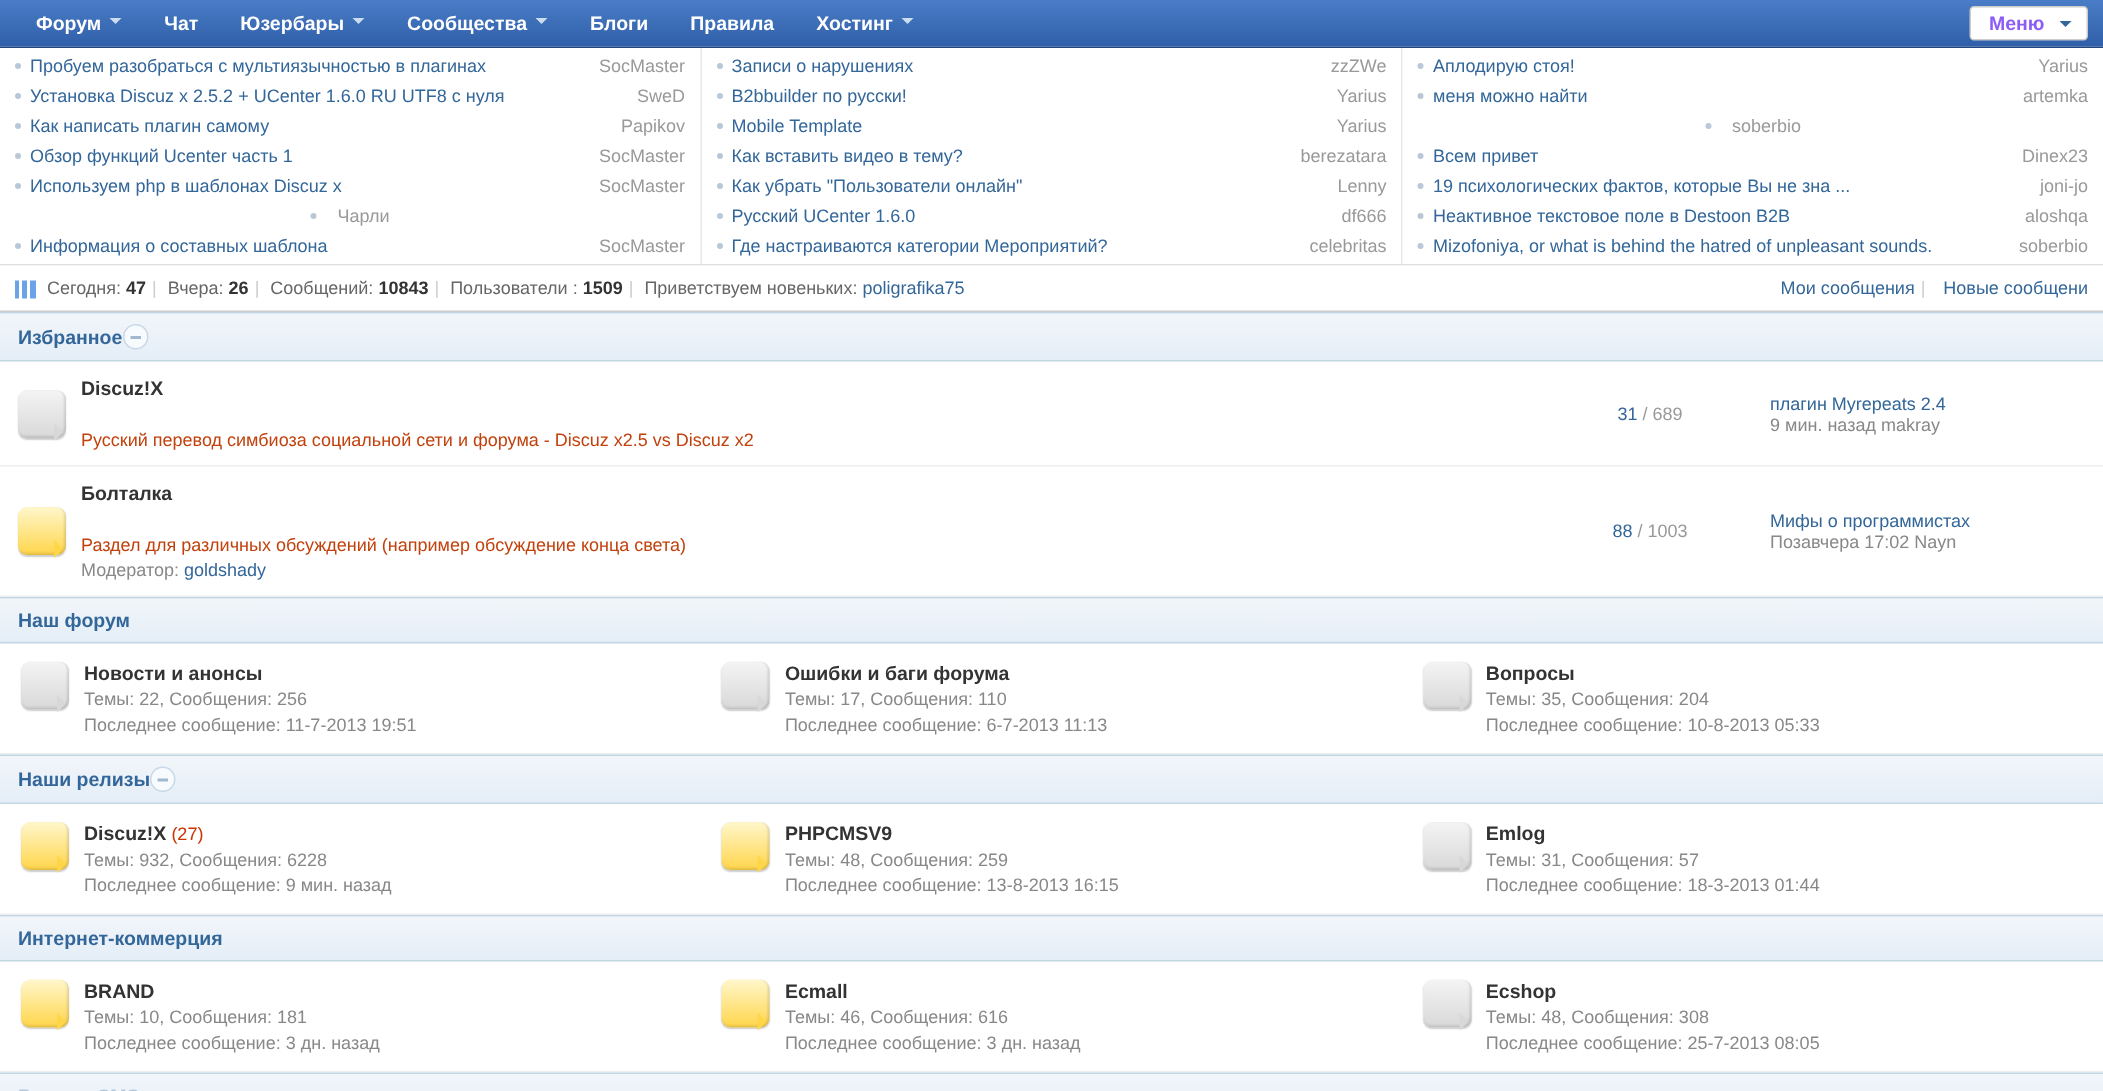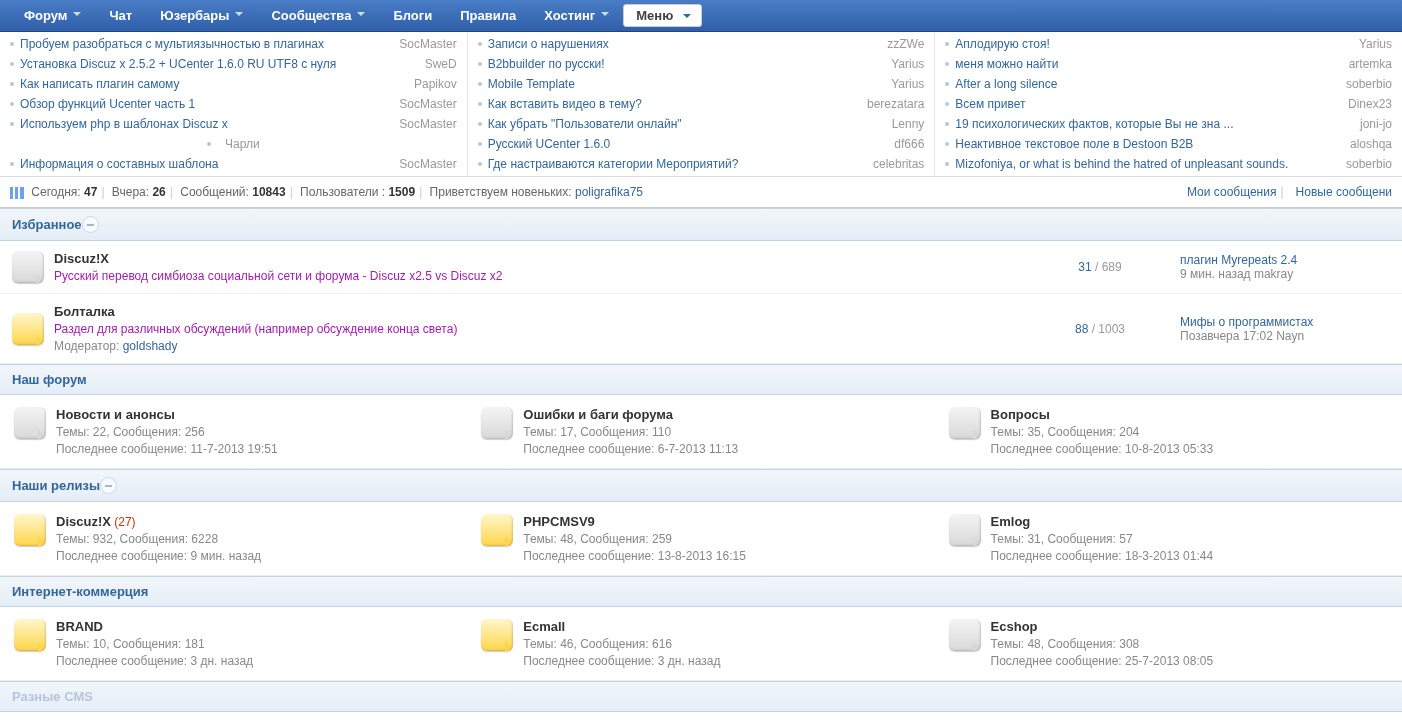--- a/index.html
+++ b/index.html
@@ -1,22 +1,22 @@
 <!DOCTYPE html>
 <html><head>
 <meta charset="utf-8">
 <style>
 *{margin:0;padding:0;box-sizing:border-box}
 body{font-family:Tahoma,Arial,sans-serif;font-size:12px;color:#444;background:#fff;width:1402px}
 a{text-decoration:none;color:#336699}
-.topbar{background:linear-gradient(#4a7dc7,#2f5fa8);height:32px;display:flex;align-items:center;padding:12px 10px;border-bottom:1px solid #1f4680}
+.topbar{background:linear-gradient(#4a7dc7,#2f5fa8);height:32px;display:flex;align-items:center;padding:12px 10px;justify-content:space-between;border-bottom:1px solid #1f4680}
 .nav{display:flex;gap:0}
 .nav a{color:#fff;font-weight:bold;padding:0 14px;line-height:32px;font-size:13px}
 .nav a.dd:after{content:"";display:inline-block;margin-left:6px;border:4px solid transparent;border-top-color:#cde;vertical-align:middle}
-.menu-btn{background:#fff;border:1px solid #ccc;border-radius:3px;padding:3px 28px 3px 12px;font-weight:bold;color:#404040;font-size:13px;position:relative;cursor:pointer}
+.menu-btn{background:#fff;border:1px solid #ccc;border-radius:3px;padding:3px 28px 3px 12px;font-weight:bold;color:#8b5cf6;font-size:13px;position:relative;cursor:pointer}
 .menu-btn:after{content:"";position:absolute;right:10px;top:9px;border:4px solid transparent;border-top-color:#336699}
 .cols{display:flex;border-bottom:1px solid #ddd}
 .col{flex:1;border-right:1px solid #e8e8e8;padding:2px 0}
 .col:last-child{border-right:none}
 .row{display:flex;justify-content:center;align-items:center;padding:3px 10px}
 .dot{width:4px;height:4px;border-radius:50%;background:#b8c8d8;margin-right:6px;flex-shrink:0}
 .row .lk{color:#336699;flex:1;white-space:nowrap;overflow:hidden;text-overflow:ellipsis}
 .row .au{color:#999;margin-left:8px}
 .statbar{background:#fff;border-bottom:1px solid #CDCDCD;padding:8px 10px;display:flex;justify-content:space-between;align-items:flex-start;color:#666}
 .statbar .chart{display:inline-block;width:14px;height:12px;background:linear-gradient(to right,#6aa3e8 0 3px,transparent 3px 5px,#6aa3e8 5px 8px,transparent 8px 10px,#6aa3e8 10px 13px);vertical-align:middle;margin-right:4px}
@@ -26,21 +26,21 @@
 .cat h2{color:#336699;font-size:13px;font-weight:bold}
 .collapse{width:17px;height:17px;border:1px solid #c8d8e8;border-radius:9px;background:#f8fbfe;display:flex;align-items:center;justify-content:center;cursor:pointer}
 .collapse:before{content:"";width:7px;height:2px;background:#a0b8d0}
 .frow{display:flex;border-bottom:1px solid #eee;padding:10px 12px;align-items:center}
 .ficon{width:32px;height:32px;border-radius:6px;background:linear-gradient(#fff7cc,#ffd54a);margin-right:10px;flex-shrink:0;position:relative;box-shadow:inset -1px -1px 2px rgba(0,0,0,0.15),0 1px 1px rgba(0,0,0,0.2)}
 .ficon:after{content:"";position:absolute;right:-4px;bottom:-2px;border:6px solid transparent;border-left-color:#ffd54a}
 .ficon.gray{background:linear-gradient(#f4f4f4,#d8d8d8)}
 .ficon.gray:after{border-left-color:#d8d8d8}
 .fmain{flex:1}
 .ftitle{font-weight:bold;color:#333;font-size:13px}
-.fdesc{color:#a21caf;margin-top:3px}
+.fdesc{color:#c2410c;margin-top:20px}
 .fmod{color:#888;margin-top:3px}
 .fstats{width:120px;text-align:center;color:#999;margin:0 20px}
 .fstats .n1{color:#336699}
 .flast{width:210px;color:#888}
 .flast a{color:#336699;display:block}
 .grid{display:flex;flex-wrap:wrap;border-bottom:1px solid #eee}
 .gcell{width:33.33%;display:flex;padding:12px 14px}
 .ginfo{flex:1;min-width:0}
 .ginfo .t{font-weight:bold;color:#333;font-size:13px}
 .ginfo .s{color:#888;margin-top:3px}
@@ -144,21 +144,20 @@
         <a class="lk">Аплодирую стоя!</a>
         <span class="au">Yarius</span>
       </div>
       <div class="row">
         <span class="dot"></span>
         <a class="lk">меня можно найти</a>
         <span class="au">artemka</span>
       </div>
       <div class="row">
         <span class="dot"></span>
-        <a class="lk">After a long silence</a>
         <span class="au">soberbio</span>
       </div>
       <div class="row">
         <span class="dot"></span>
         <a class="lk">Всем привет</a>
         <span class="au">Dinex23</span>
       </div>
       <div class="row">
         <span class="dot"></span>
         <a class="lk">19 психологических фактов, которые Вы не зна ...</a>

